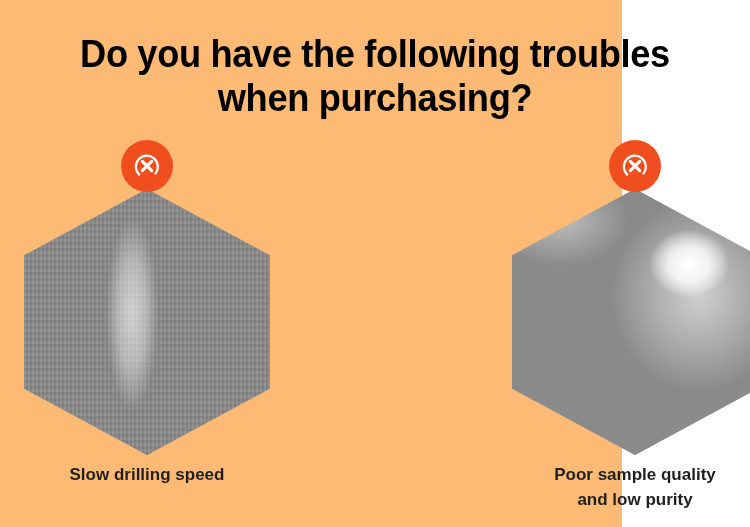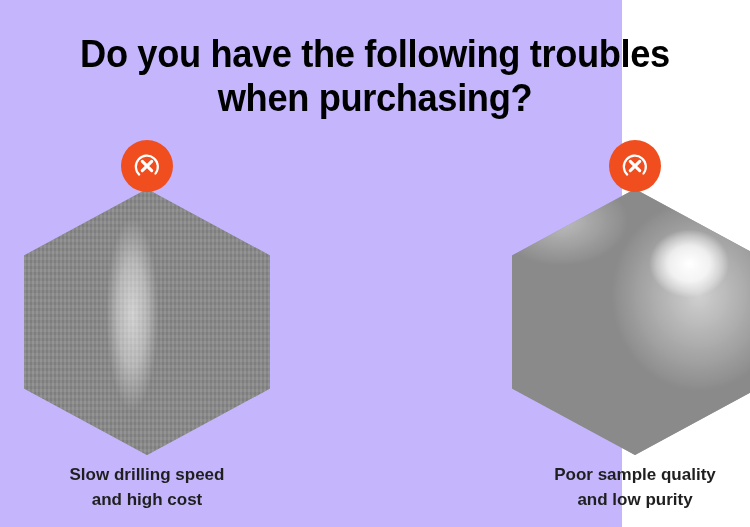--- a/index.html
+++ b/index.html
@@ -12,21 +12,21 @@
     background: #ffffff;
     font-family: "Liberation Sans", sans-serif;
     overflow: hidden;
     position: relative;
   }
 
   .page {
     position: relative;
     width: 622px;
     height: 527px;
-    background: #c4b5fd;
+    background: #fdba74;
   }
 
   
   .heading {
     position: absolute;
     top: 32px;
     left: 0;
     width: 750px;
     text-align: center;
     color: #000000;
@@ -232,21 +232,20 @@
         </div>
       </div>
       <div class="badge">
         <svg width="34" height="34" viewBox="0 0 34 34" aria-hidden="true">
           <path d="M9.2 25.6 A11 11 0 1 1 25.4 24.6" fill="none" stroke="#ffffff" stroke-width="2.2" stroke-linecap="round"></path>
           <path d="M12.3 12.3 L21.7 21.7 M21.7 12.3 L12.3 21.7" fill="none" stroke="#ffffff" stroke-width="3.1" stroke-linecap="round"></path>
         </svg>
       </div>
       <div class="caption">
         <span class="cline">Slow drilling speed</span>
-        <span class="cline">and high cost</span>
       </div>
     </div>
 
     <div class="card card-2">
       <div class="hex-wrap">
         <div class="hex">
           <div class="photo photo-2"></div>
         </div>
       </div>
       <div class="badge">

